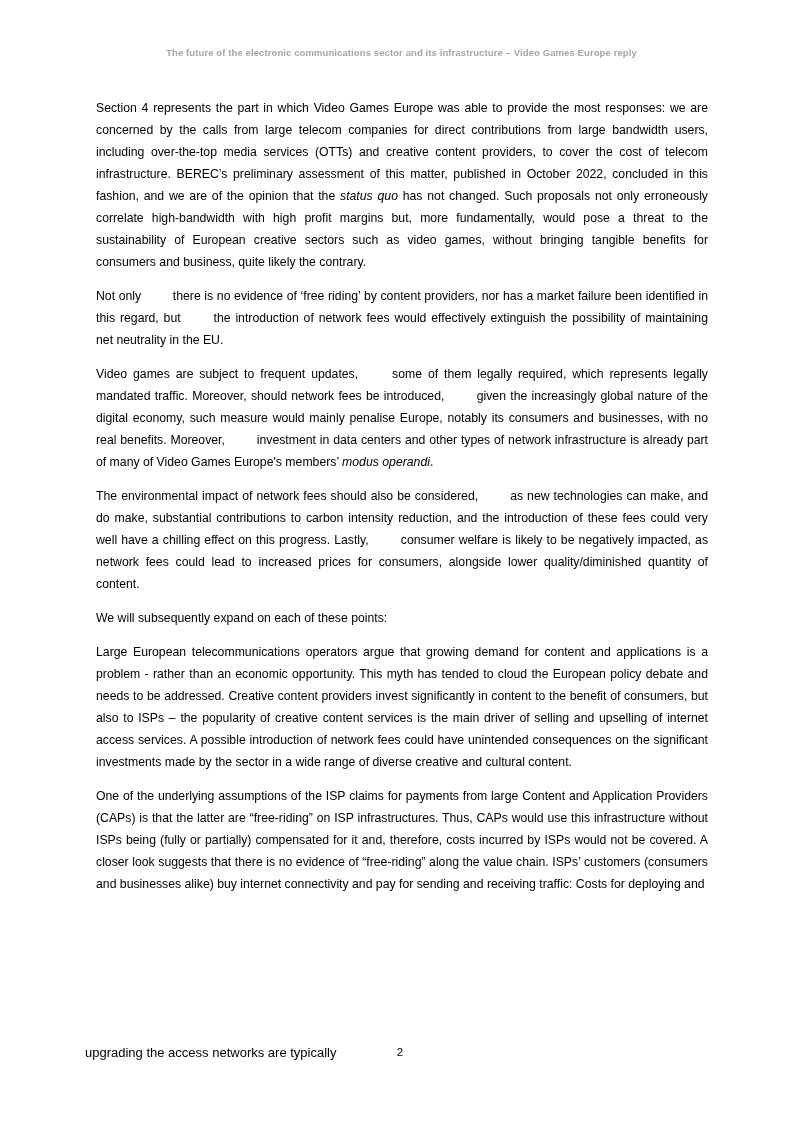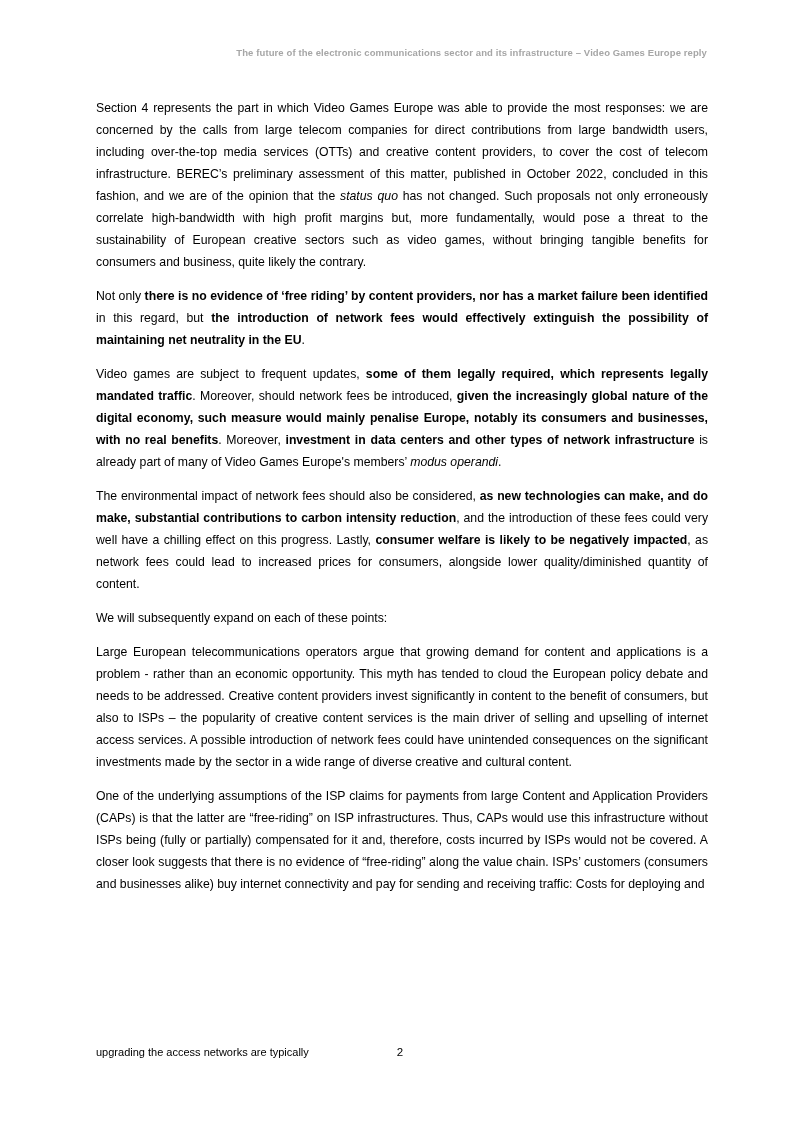--- a/index.html
+++ b/index.html
@@ -12,52 +12,52 @@
     background: #ffffff;
     overflow: hidden;
     font-family: "Liberation Sans", "DejaVu Sans", sans-serif;
     color: #000000;
   }
   .header {
     position: absolute;
     top: 47px;
     left: 96px;
     right: 93px;
-    text-align: right;
+    text-align: center;
     font-size: 9.5px;
     font-weight: 700;
     color: #a6a6a6;
     letter-spacing: 0.1px;
   }
   .body {
     position: absolute;
     top: 97px;
     left: 96px;
     width: 612px;
     font-size: 12.25px;
     line-height: 22px;
     text-align: justify;
     color: #000000;
   }
   .para { margin: 0 0 12px 0; }
-  .b { font-weight: 700; }
+  .b { font-weight: 400; margin-left: 28px; }
   .i { font-style: italic; }
   .heading {
     margin: 21px 0 12px 25px;
     font-weight: 700;
     font-size: 12.25px;
     text-align: left;
   }
   .h-num { display: inline-block; width: 25px; }
   .h-text { text-decoration: underline; }
   .footer-line {
     position: absolute;
     top: 1043px;
-    left: 96px;
-    font-size: 11px;
+    left: 85px;
+    font-size: 13px;
     line-height: 19.45px;
   }
   .page-number {
     position: absolute;
     top: 1046px;
     left: 0;
     width: 100%;
     text-align: center;
     font-size: 11.5px;
   }

